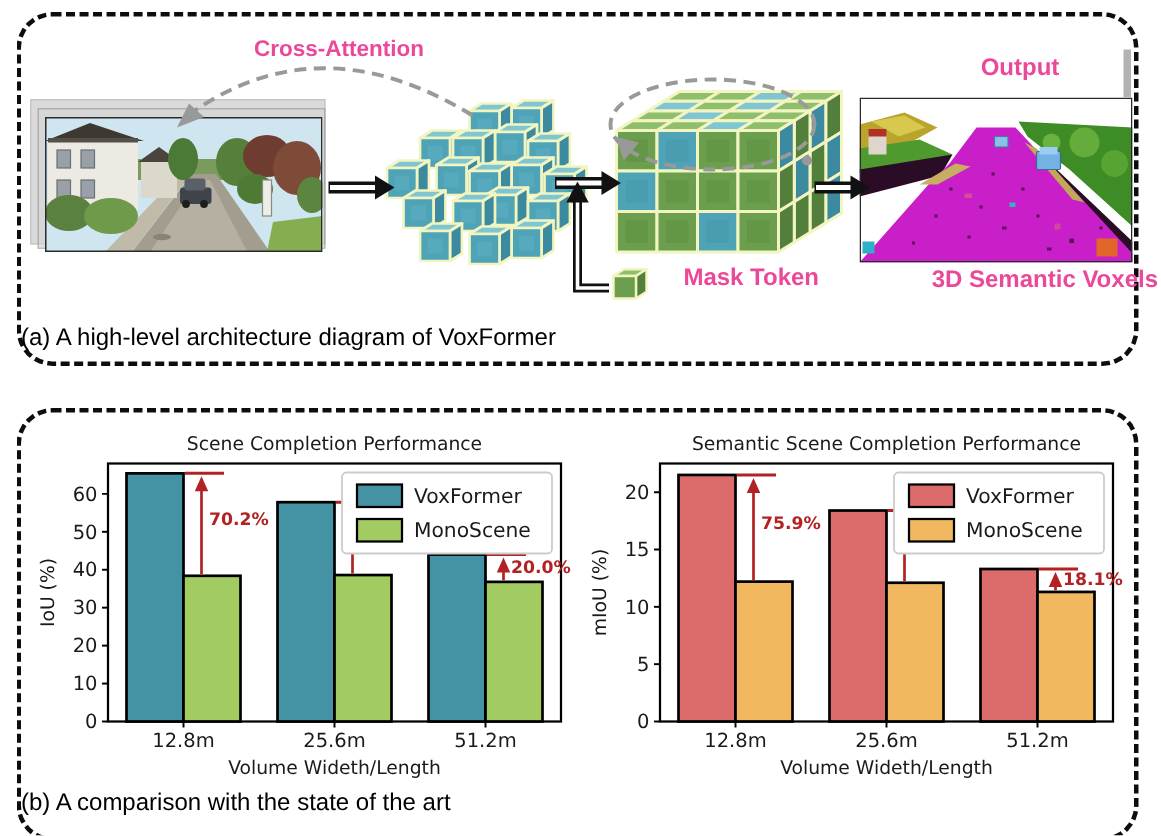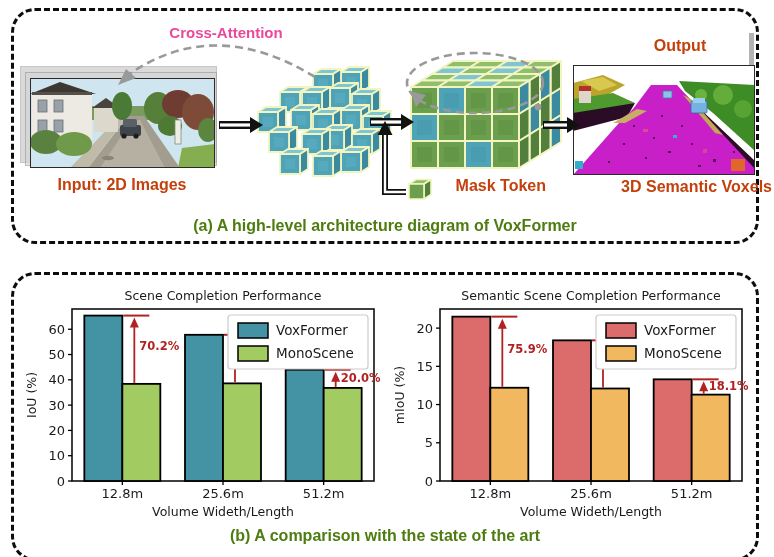--- a/index.html
+++ b/index.html
@@ -2,25 +2,25 @@
 <html><head>
 <meta charset="utf-8">
 <style>
   html,body{margin:0;padding:0;background:#ffffff;}
   .fig{position:relative;width:774px;height:557px;background:#fff;
        font-family:"Liberation Sans",sans-serif;overflow:hidden;}
   .panel{position:absolute;box-sizing:border-box;border:3.5px dashed #0d0d0d;border-radius:24px;background:#fff;}
   #panelA{left:11px;top:8px;width:748px;height:236px;}
   #panelB{left:11px;top:272px;width:748px;height:289px;}
   .abs{position:absolute;}
-  .lbl{position:absolute;font-weight:bold;color:#c2410c;text-align:center;white-space:nowrap;}
+  .lbl{position:absolute;font-weight:bold;color:#ec4899;text-align:center;white-space:nowrap;}
   .lbl.gray{color:#ec4899;}
   .f15{font-size:15px;}
   .f16{font-size:16px;}
-  .caption{position:absolute;left:0;right:0;text-align:center;font-weight:bold;font-size:16px;color:#4d7c0f;}
+  .caption{position:absolute;left:0;right:0;text-align:left;font-weight:normal;font-size:16px;color:#000000;}
   .stack{position:absolute;border:1px solid #9a9a9a;}
   svg{display:block;}
   .chart{position:absolute;top:10px;}
 </style>
 </head>
 <body>
 
 <div class="fig">
 
   <div id="panelA" class="panel">
@@ -55,21 +55,20 @@
       <ellipse cx="44" cy="66" rx="18" ry="12" fill="#6f9a4a"></ellipse>
       <rect x="90" y="47" width="21" height="11" rx="2" fill="#3f444b"></rect>
       <rect x="93" y="41" width="14" height="8" rx="2" fill="#596068"></rect>
       <circle cx="94" cy="58" r="2.6" fill="#1d1d1d"></circle>
       <circle cx="106" cy="58" r="2.6" fill="#1d1d1d"></circle>
       <rect x="145" y="42" width="6" height="24" fill="#eeeee6" stroke="#8a8a82" stroke-width="0.8"></rect>
       <polygon points="148,90 185,90 185,66 152,70" fill="#84ae4f"></polygon>
       <ellipse cx="78" cy="80" rx="6" ry="2.2" fill="#8a8476"></ellipse>
       <rect x="0.5" y="0.5" width="184" height="89" fill="none" stroke="#2a2a2a" stroke-width="1"></rect>
     </svg>
-    <div class="lbl f16" style="left:13px;top:165px;width:190px;">Input: 2D Images</div>
 
     <svg id="queryCubes" class="abs" style="left:236px;top:51px;" width="145" height="120" viewBox="0 0 145 120">
         <polygon points="91,10 99,5 119,5 111,10" fill="#7FC6D2" stroke="#F2F5C0" stroke-width="1.8" stroke-linejoin="round"></polygon>
         <polygon points="111,10 119,5 119,25 111,30" fill="#3B8AA0" stroke="#F2F5C0" stroke-width="1.8" stroke-linejoin="round"></polygon>
         <rect x="91" y="10" width="20" height="20" fill="#4FA3B6" stroke="#F2F5C0" stroke-width="1.8" stroke-linejoin="round"></rect>
         <rect x="96" y="15" width="10" height="10" fill="#5fb2c4" opacity="0.5"></rect>
         <polygon points="63,12 71,7 91,7 83,12" fill="#7FC6D2" stroke="#F2F5C0" stroke-width="1.8" stroke-linejoin="round"></polygon>
         <polygon points="83,12 91,7 91,27 83,32" fill="#3B8AA0" stroke="#F2F5C0" stroke-width="1.8" stroke-linejoin="round"></polygon>
         <rect x="63" y="12" width="20" height="20" fill="#4FA3B6" stroke="#F2F5C0" stroke-width="1.8" stroke-linejoin="round"></rect>
         <rect x="68" y="17" width="10" height="10" fill="#5fb2c4" opacity="0.5"></rect>

